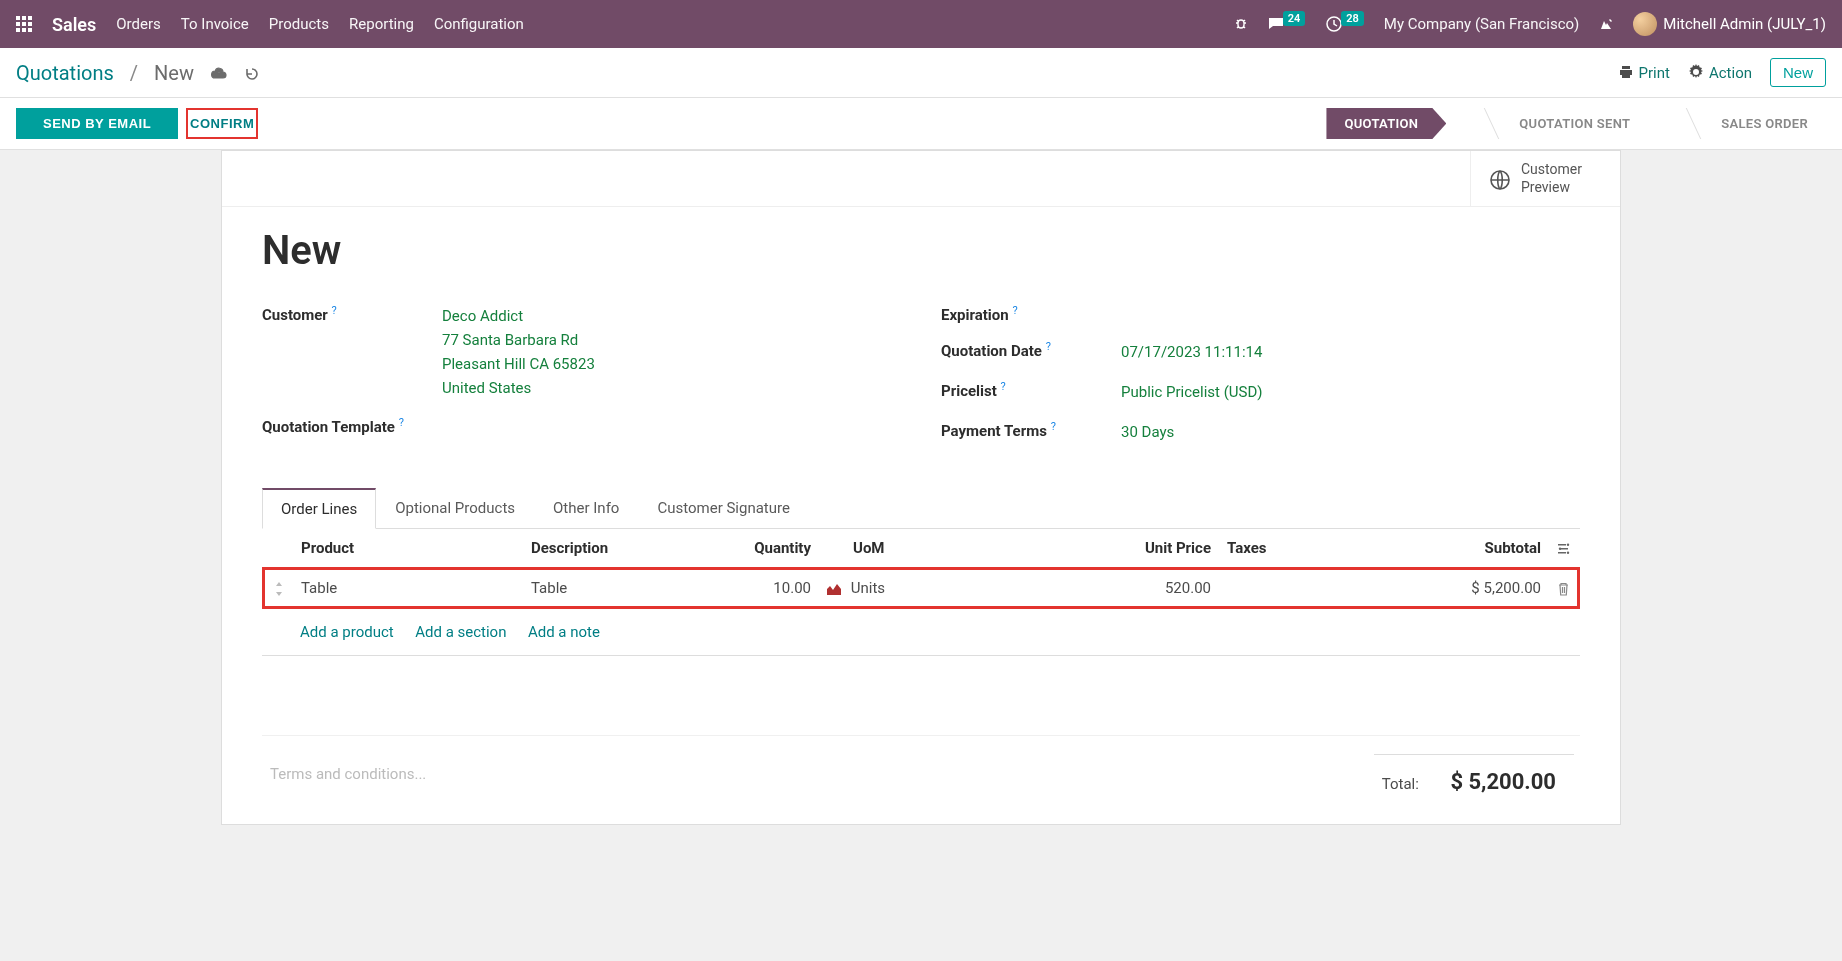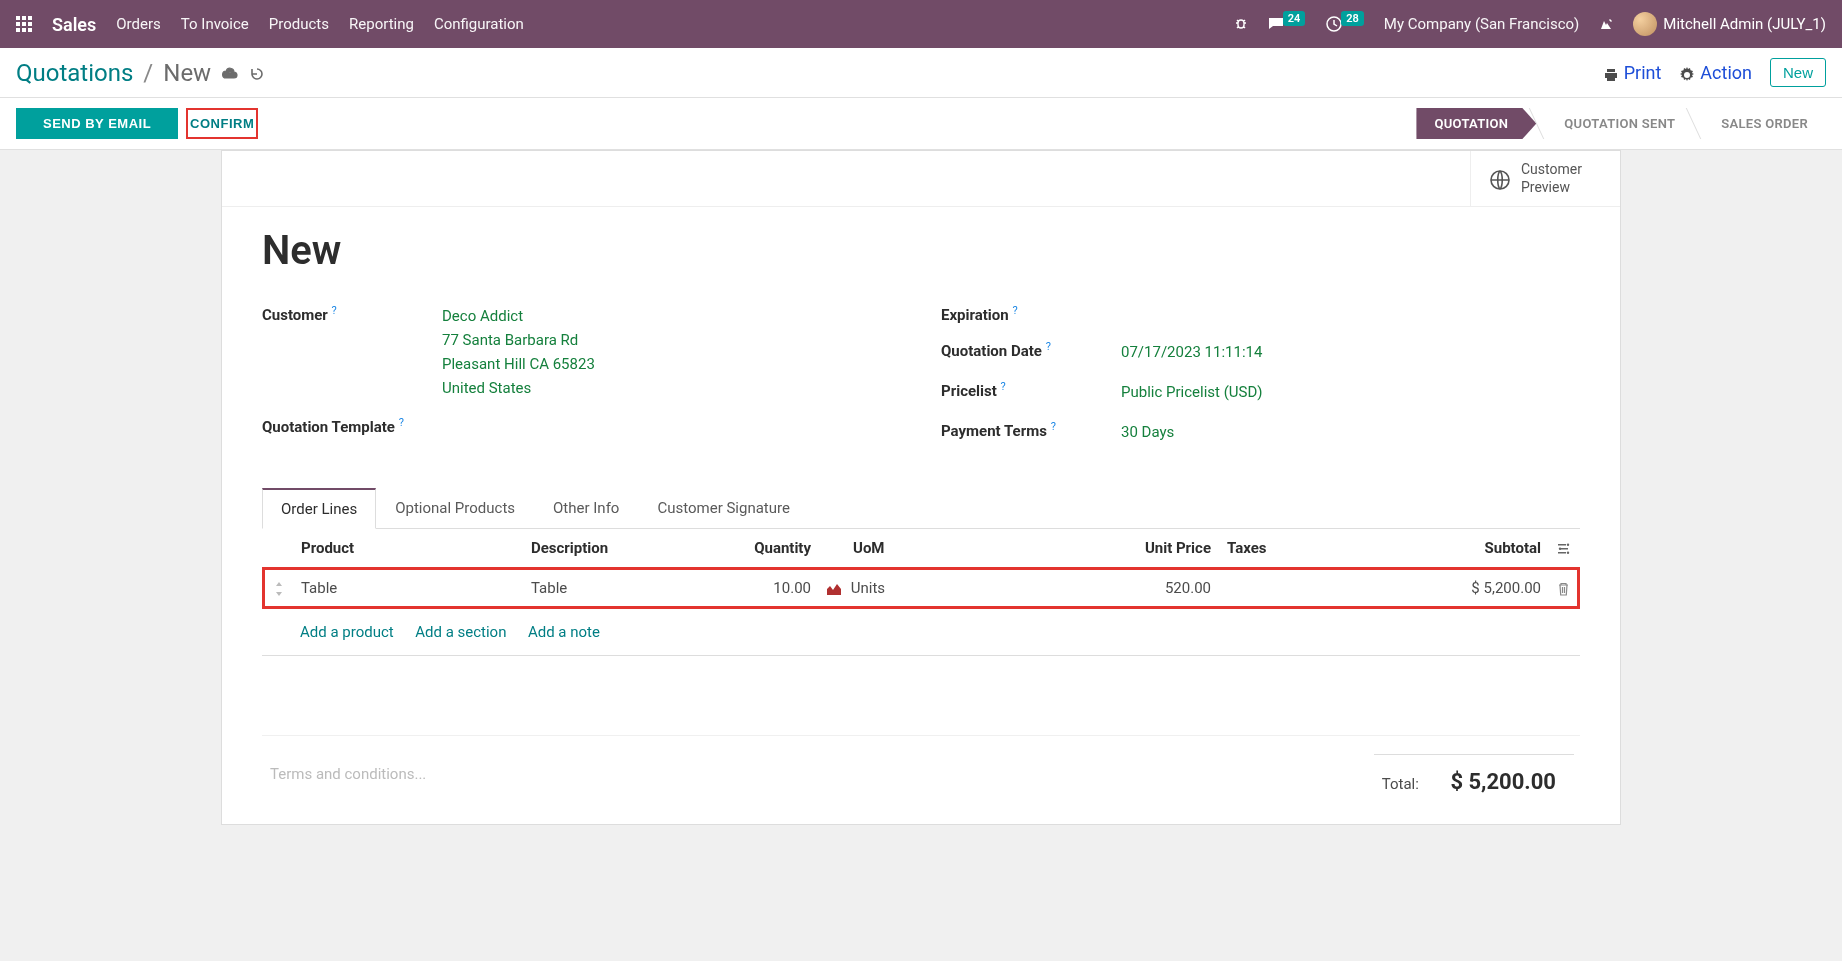--- a/index.html
+++ b/index.html
@@ -89,22 +89,22 @@
       background: #fff;
       padding: 10px 16px;
       display: flex;
       justify-content: space-between;
       align-items: center;
       border-bottom: 1px solid #e0e0e0;
     }
     .breadcrumb {
       display: flex;
       align-items: center;
-      gap: 10px;
-      font-size: 24px;
+      gap: 16px;
+      font-size: 20px;
       text-align: center;
     }
     .breadcrumb .bc-link {
       color: #017E84;
       cursor: pointer;
     }
     .breadcrumb .bc-sep {
       color: #888;
     }
     .breadcrumb .bc-current {
@@ -114,25 +114,25 @@
       color: #6c6c6c;
       cursor: pointer;
       font-size: 16px;
     }
     .cp-right {
       display: flex;
       align-items: center;
       gap: 18px;
     }
     .cp-action {
-      color: #1d4ed8;
-      cursor: pointer;
-      font-size: 18px;
-      display: flex;
-      align-items: flex-end;
+      color: #0f766e;
+      cursor: pointer;
+      font-size: 15px;
+      display: flex;
+      align-items: flex-start;
       gap: 5px;
     }
     .btn-new {
       border: 1px solid #00A09D;
       color: #00A09D;
       background: #fff;
       padding: 5px 12px;
       font-size: 15px;
       font-weight: 500;
       cursor: pointer;
@@ -177,20 +177,21 @@
       align-items: center;
     }
     .status-step {
       position: relative;
       padding: 8px 18px 8px 28px;
       font-weight: 600;
       font-size: 13px;
       color: #888;
       cursor: pointer;
       letter-spacing: 0.3px;
+      margin-left: 45px;
     }
     .status-step.active {
       background: #714B67;
       color: #fff;
       padding-left: 18px;
       clip-path: polygon(0 0, calc(100% - 14px) 0, 100% 50%, calc(100% - 14px) 100%, 0 100%);
       padding-right: 28px;
     }
     .status-step:not(.active)::before {
       content: "";

